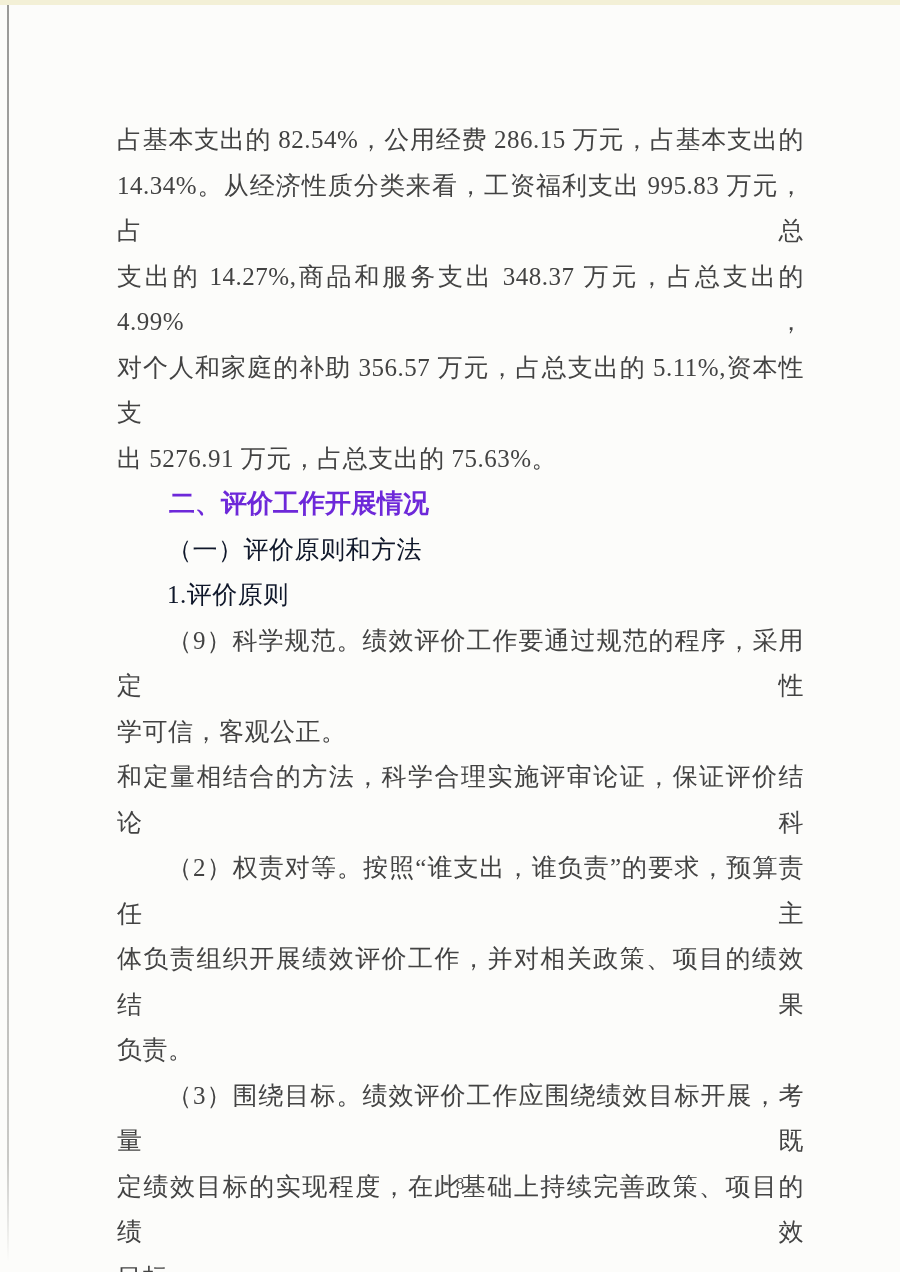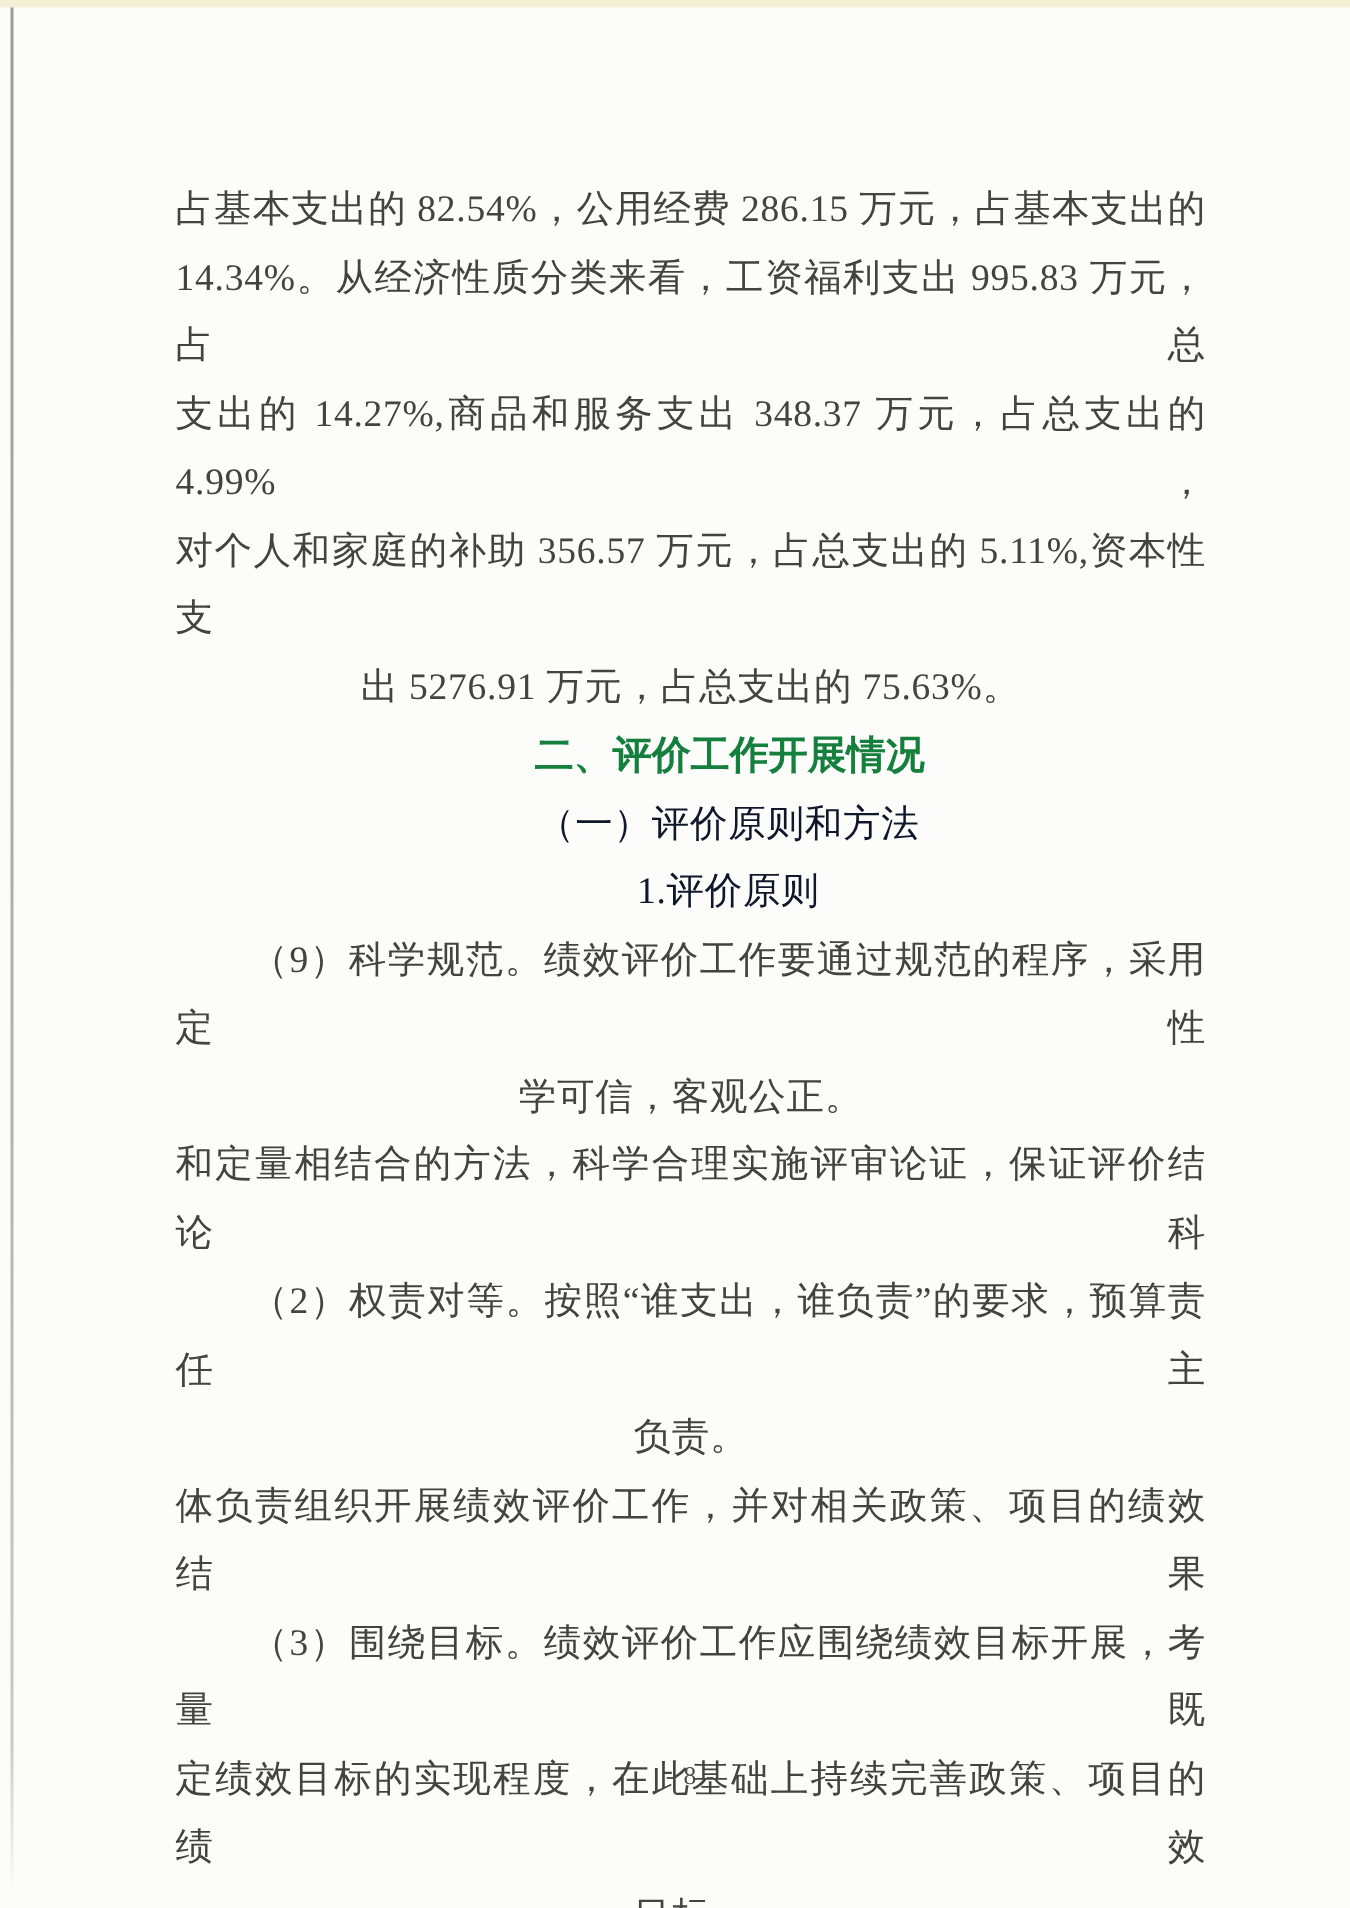--- a/index.html
+++ b/index.html
@@ -35,35 +35,34 @@
     left: 117px;
     top: 117px;
     width: 687px;
     font-size: 25px;
     line-height: 45.5px;
     color: #434343;
     letter-spacing: 0.5px;
   }
   .line {
     white-space: nowrap;
-    text-align: center;
   }
   .line.fill {
     white-space: normal;
     text-align: justify;
     text-align-last: justify;
   }
   .line.indent {
     text-indent: 2em;
   }
   .line.heading {
     font-family: "Liberation Sans", sans-serif;
     font-weight: bold;
     font-size: 26px;
-    color: #15803d;
+    color: #6d28d9;
     letter-spacing: 0px;
   }
   .line.light {
     color: #0f172a;
   }
   .page-footer {
     position: absolute;
     left: 117px;
     top: 1174px;
     width: 687px;
@@ -91,22 +90,22 @@
 
   <div class="line indent light">（一）评价原则和方法</div>
 
   <div class="line indent light">1.评价原则</div>
 
   <div class="line fill indent">（9）科学规范。绩效评价工作要通过规范的程序，采用定性</div>
   <div class="line">学可信，客观公正。</div>
   <div class="line fill">和定量相结合的方法，科学合理实施评审论证，保证评价结论科</div>
 
   <div class="line fill indent">（2）权责对等。按照“谁支出，谁负责”的要求，预算责任主</div>
+  <div class="line fill">体负责组织开展绩效评价工作，并对相关政策、项目的绩效结果</div>
   <div class="line">负责。</div>
-  <div class="line fill">体负责组织开展绩效评价工作，并对相关政策、项目的绩效结果</div>
 
   <div class="line fill indent">（3）围绕目标。绩效评价工作应围绕绩效目标开展，考量既</div>
   <div class="line fill">定绩效目标的实现程度，在此基础上持续完善政策、项目的绩效</div>
   <div class="line">目标。</div>
 
 </div>
 
 <div class="page-footer">- 8 -</div>
 
 </body></html>

